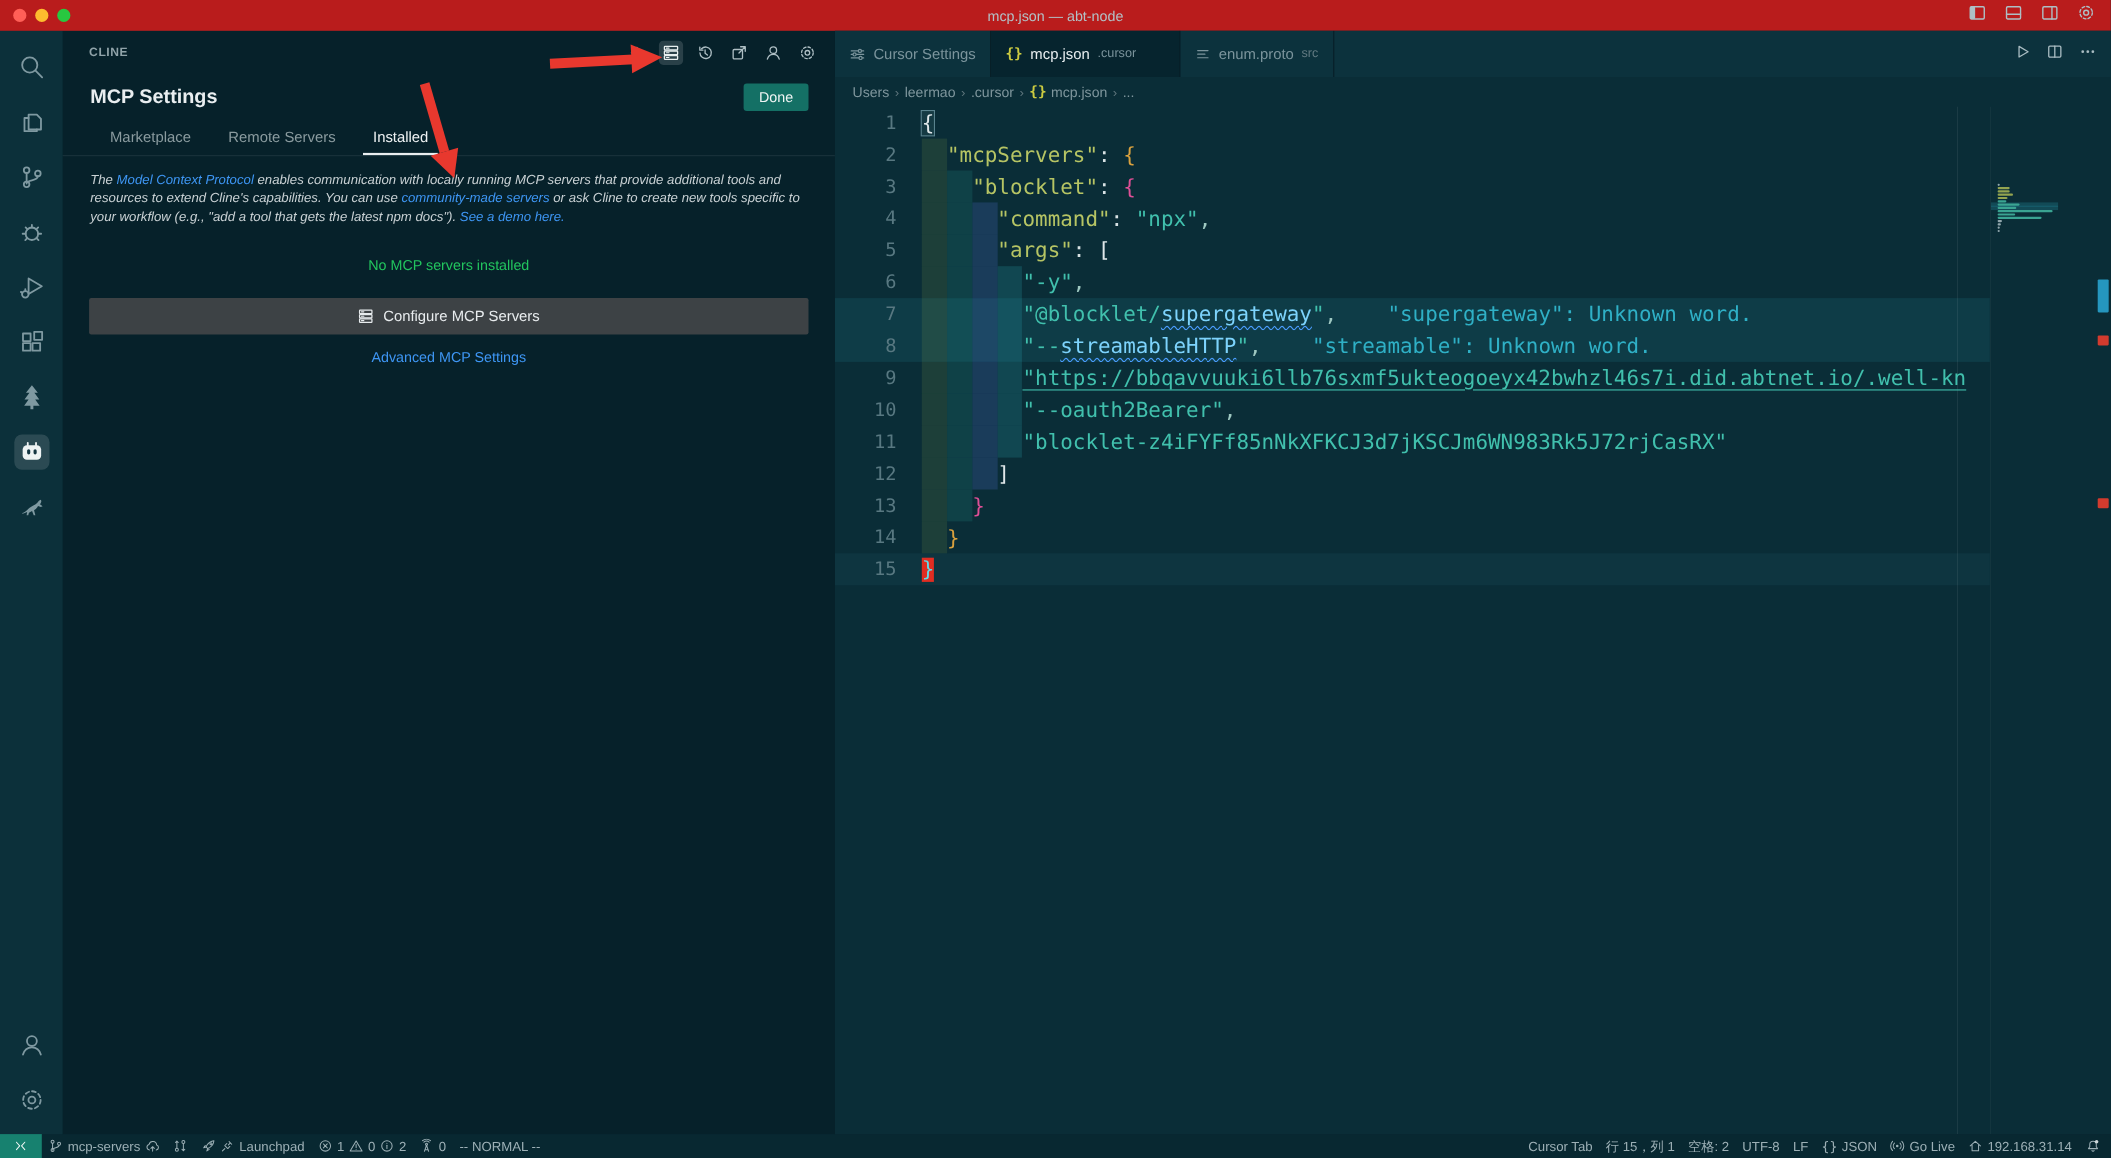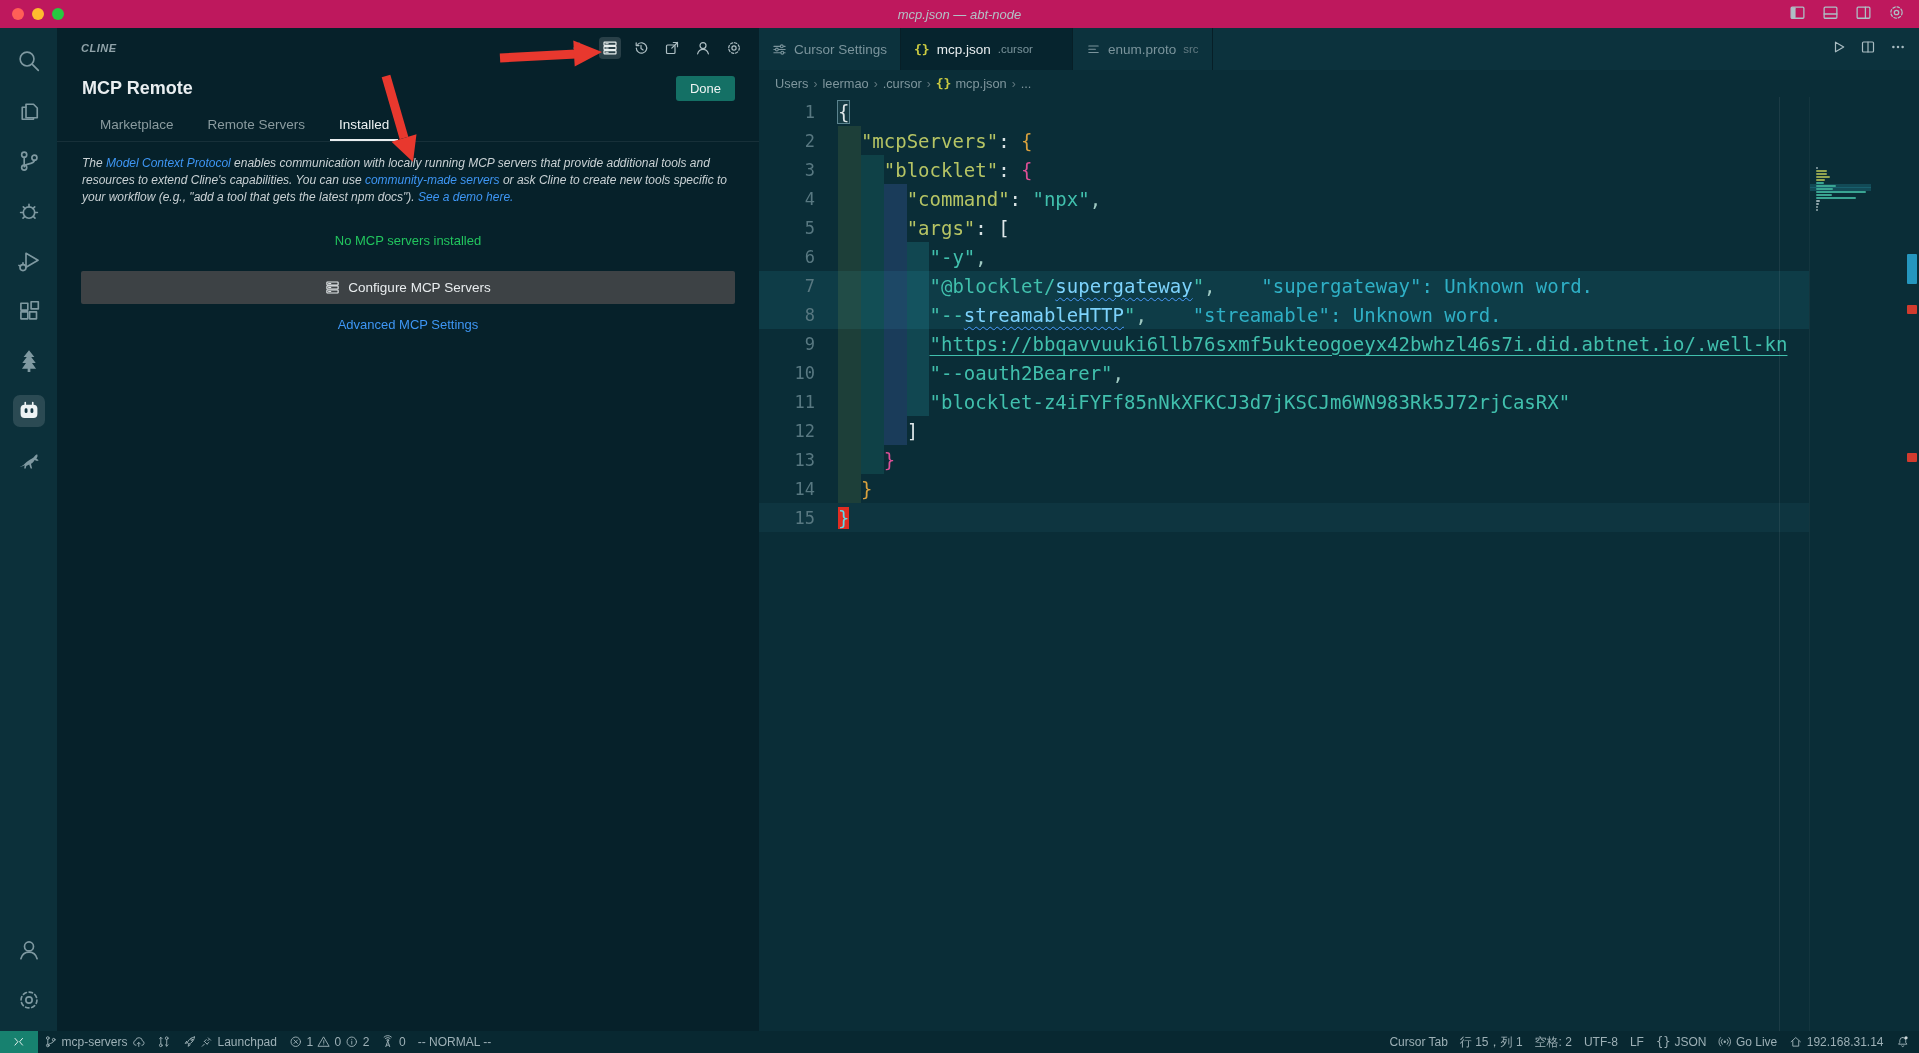--- a/index.html
+++ b/index.html
@@ -1,38 +1,38 @@
 <!DOCTYPE html>
 <html><head>
 <meta charset="utf-8">
 <style>
   * { margin:0; padding:0; box-sizing:border-box; }
   html,body { width:1919px; height:1053px; overflow:hidden; background:#0a2d37;
     font-family:"Liberation Sans", sans-serif; -webkit-font-smoothing:antialiased; }
 
   
-  .titlebar { position:relative; height:28px; background:#be185d; display:flex; align-items:center;font-style:italic; }
+  .titlebar { position:relative; height:28px; background:#b91c1c; display:flex; align-items:center; }
   .traffic { display:flex; gap:8px; padding-left:12px; }
   .tl { width:12px; height:12px; border-radius:50%; }
   .win-title { position:absolute; left:0; right:0; text-align:center; font-size:13px; color:#b3c1c6; }
   .tb-icons { margin-left:auto; display:flex; gap:16px; padding-right:14px; color:#aebfc5; z-index:2; }
   .tb-icons .icn svg { width:17px; height:17px; }
 
   
   .main { display:flex; height:1003px; }
 
   .activitybar { width:57px; background:#0c303a; display:flex; flex-direction:column; align-items:center; padding-top:8px; }
   .ab-item { width:46px; height:50px; display:flex; align-items:center; justify-content:center; color:#7f99a1; cursor:pointer; }
   .ab-item .icn svg { width:24px; height:24px; stroke-width:1.1; }
   .ab-item.active .icn { background:rgba(255,255,255,.13); border-radius:7px; padding:4px; color:#eef3f4; }
   .ab-bottom { margin-top:auto; padding-bottom:6px; }
 
   
   .sidebar { width:702px; background:#06212a; display:flex; flex-direction:column; }
-  .sb-header { height:40px; display:flex; align-items:center; padding:0 14px 0 24px;font-style:italic; }
+  .sb-header { height:40px; display:flex; align-items:center; padding:0 14px 0 24px; }
   .sb-title { font-size:11px; font-weight:bold; letter-spacing:.5px; color:#90a3a9; }
   .sb-hicons { margin-left:auto; display:flex; gap:9px; align-items:center; color:#aebfc4; }
   .sb-hicons .hbtn { padding:3px; border-radius:4px; display:flex; cursor:pointer; }
   .sb-hicons .hbtn.active { background:rgba(255,255,255,.14); color:#e8efef; }
   .sb-heading-row { display:flex; align-items:center; padding:8px 24px 0 25px; }
   .sb-heading { font-size:18px; font-weight:bold; color:#e9eef0; }
   .done-btn { margin-left:auto; background:#147065; color:#eef4f3; border:none; border-radius:3px;
     font-size:13px; padding:5px 14px; cursor:pointer; font-family:inherit; }
   .sb-tabs { display:flex; padding:10px 0 0 26px; border-bottom:1px solid rgba(255,255,255,.07); }
   .sb-tab { font-size:13.5px; color:#8a9b9f; padding:6px 17px 9px; cursor:pointer; position:relative; }
@@ -299,21 +299,21 @@
             <span class="icn">
               <svg viewBox="0 0 16 16">
                 <circle cx="8" cy="8" r="2.1"></circle>
                 <circle cx="8" cy="8" r="5.3" stroke-dasharray="2.3 1.85"></circle>
               </svg>
             </span>
           </span>
         </div>
     </div>
     <div class="sb-heading-row">
-      <span class="sb-heading">MCP Remote</span>
+      <span class="sb-heading">MCP Settings</span>
       <button class="done-btn">Done</button>
     </div>
     <div class="sb-tabs" id="sb-tabs">
         <span class="sb-tab">Marketplace</span>
         <span class="sb-tab">Remote Servers</span>
         <span class="sb-tab active">Installed</span>
       </div>
     <div class="sb-desc" id="sb-desc"><span>The </span><a>Model Context Protocol</a><span> enables communication with locally running MCP servers that provide additional tools and resources to extend Cline's capabilities. You can use </span><a>community-made servers</a><span> or ask Cline to create new tools specific to your workflow (e.g., "add a tool that gets the latest npm docs"). </span><a>See a demo here.</a></div>
     <div class="sb-empty">No MCP servers installed</div>
     <button class="cfg-btn" id="cfg-btn">

